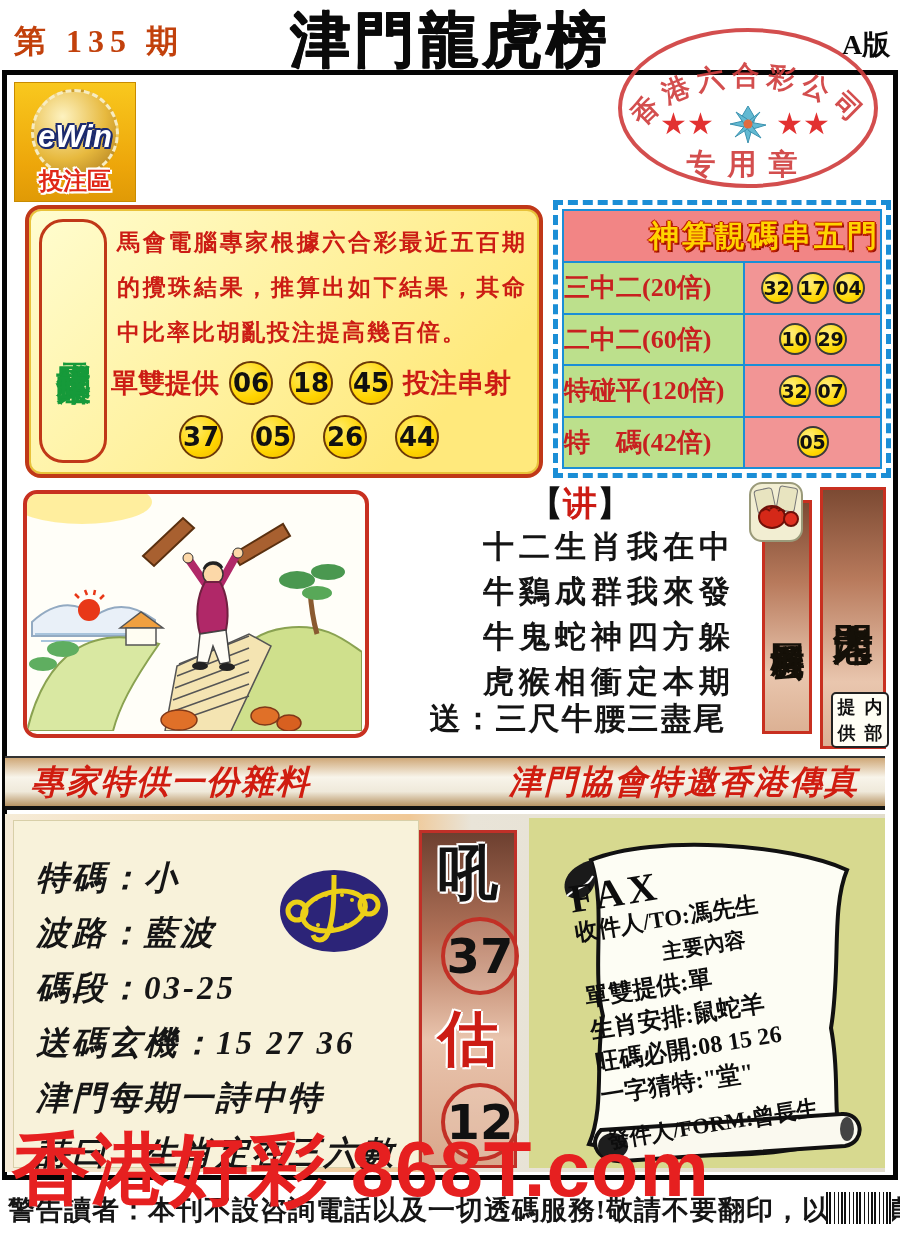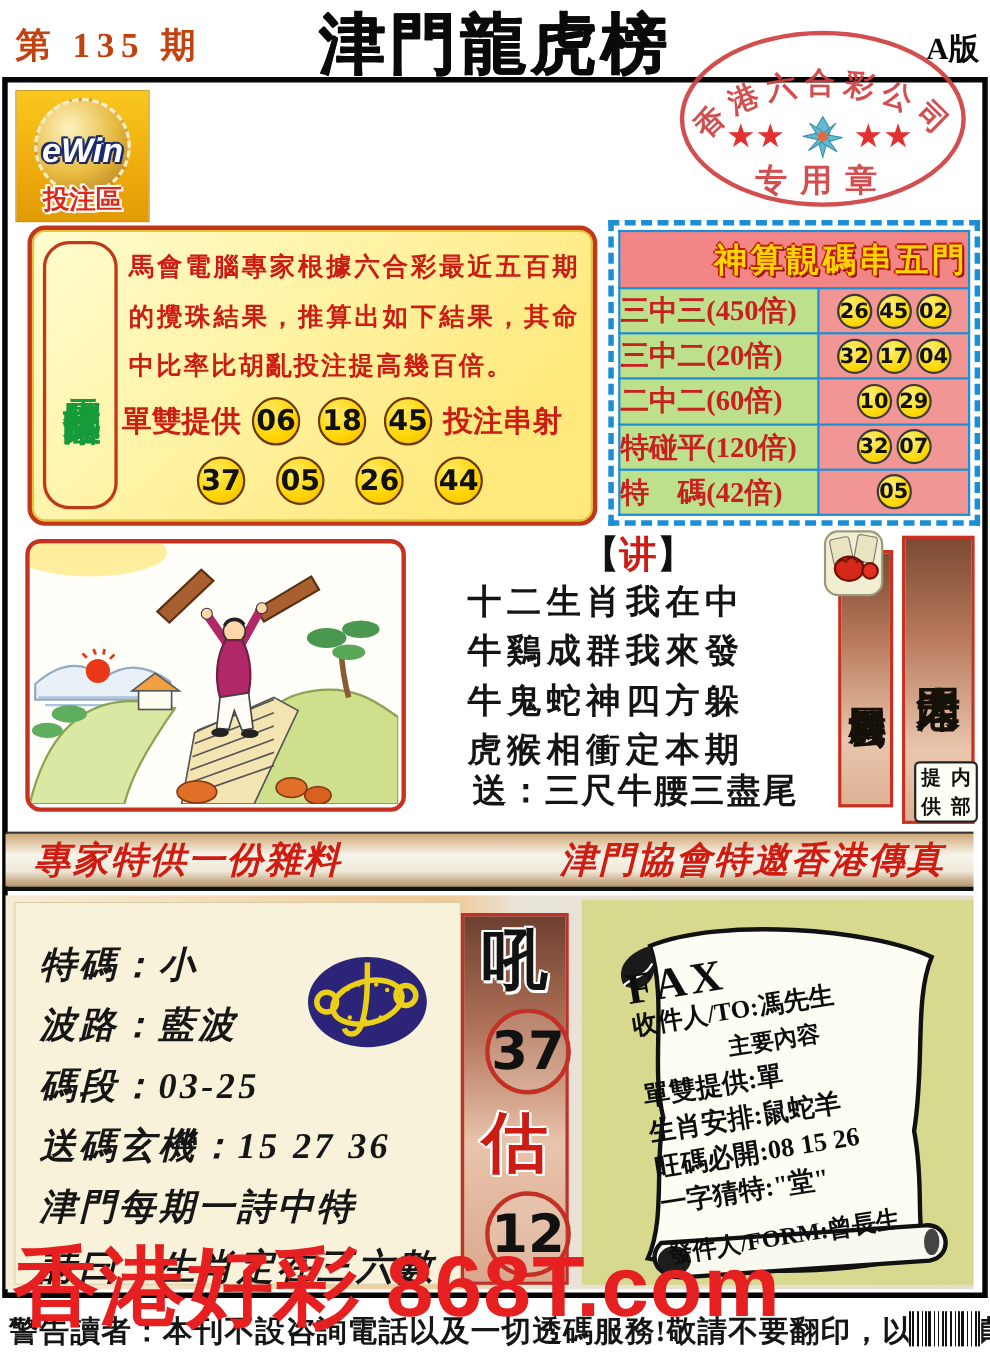--- a/index.html
+++ b/index.html
@@ -50,21 +50,21 @@
         text-shadow:-1.5px 0 #c02000,1.5px 0 #c02000,0 -1.5px #c02000,0 1.5px #c02000,2px 2px #901000;height:50px;}
   .combo-label{background:#bce08c;color:#c82020;font-size:26px;font-weight:bold;padding-left:8px;width:57%;white-space:nowrap;}
   .combo-balls{background:#f29595;text-align:center;white-space:nowrap;}
   .ball.sm{width:32px;height:32px;font-size:19px;border:2px solid #3a3a3a;margin:0 2px;background:radial-gradient(circle at 35% 30%,#ffef80,#ffd800 65%,#f2ba00);}
   
   .illus{position:absolute;left:23px;top:490px;width:338px;height:240px;border:4px solid #c83020;border-radius:14px;
         overflow:hidden;background:#fffef8;}
   
   .poem-head{position:absolute;left:430px;top:481px;width:300px;text-align:center;font-size:34px;font-weight:900;color:#111;}
   .poem-head .red{color:#cc1c14;}
-  .poem-lines{position:absolute;left:425px;top:524px;width:310px;text-align:left;}
+  .poem-lines{position:absolute;left:425px;top:524px;width:310px;text-align:right;}
   .poem-line{font-size:31px;font-weight:600;color:#141414;letter-spacing:5px;line-height:45px;white-space:nowrap;}
   .poem-gift{position:absolute;left:408px;top:698px;width:340px;text-align:center;font-size:31px;font-weight:600;
         letter-spacing:2px;color:#141414;white-space:nowrap;}
   
   .colstrip{position:absolute;border:3px solid #c83020;background:linear-gradient(180deg,#7c4a33,#b87a5c 35%,#e9c6ae 75%,#dcb194);
         display:flex;align-items:center;justify-content:center;box-sizing:border-box;}
   .col-mystery{left:762px;top:500px;width:50px;height:234px;}
   .col-elder{left:820px;top:487px;width:66px;height:262px;}
   .col-mystery .vtext{font-size:34px;font-weight:900;color:#151008;}
   .col-elder .vtext{font-size:40px;font-weight:900;color:#151008;padding-bottom:50px;}
@@ -163,24 +163,20 @@
         <span class="ball">26</span>
         <span class="ball">44</span>
       </div>
   </div>
 
   <div class="combo-wrap">
     <table class="combo">
       <tbody id="combo-rows">
         <tr>
             <td class="combo-title" colspan="2">神算靚碼串五門</td>
-          </tr>
-      <tr>
-            <td class="combo-label">三中三(450倍)</td>
-            <td class="combo-balls"><span class="ball sm">26</span><span class="ball sm">45</span><span class="ball sm">02</span></td>
           </tr>
           <tr>
             <td class="combo-label">三中二(20倍)</td>
             <td class="combo-balls"><span class="ball sm">32</span><span class="ball sm">17</span><span class="ball sm">04</span></td>
           </tr>
           <tr>
             <td class="combo-label">二中二(60倍)</td>
             <td class="combo-balls"><span class="ball sm">10</span><span class="ball sm">29</span></td>
           </tr>
           <tr>

